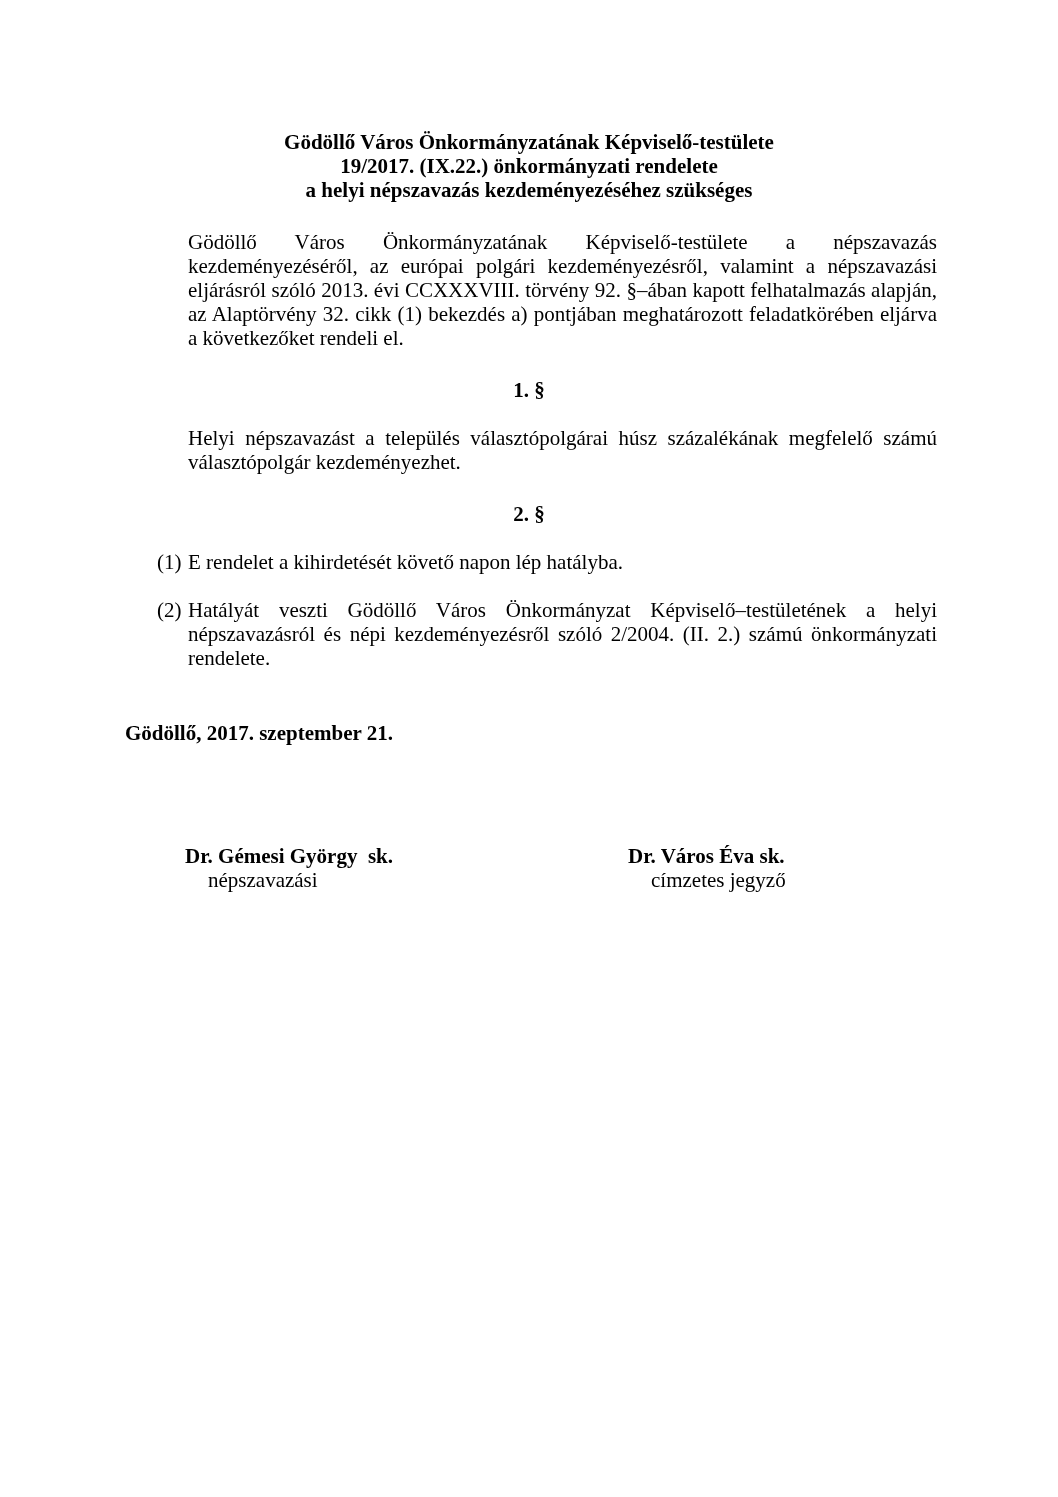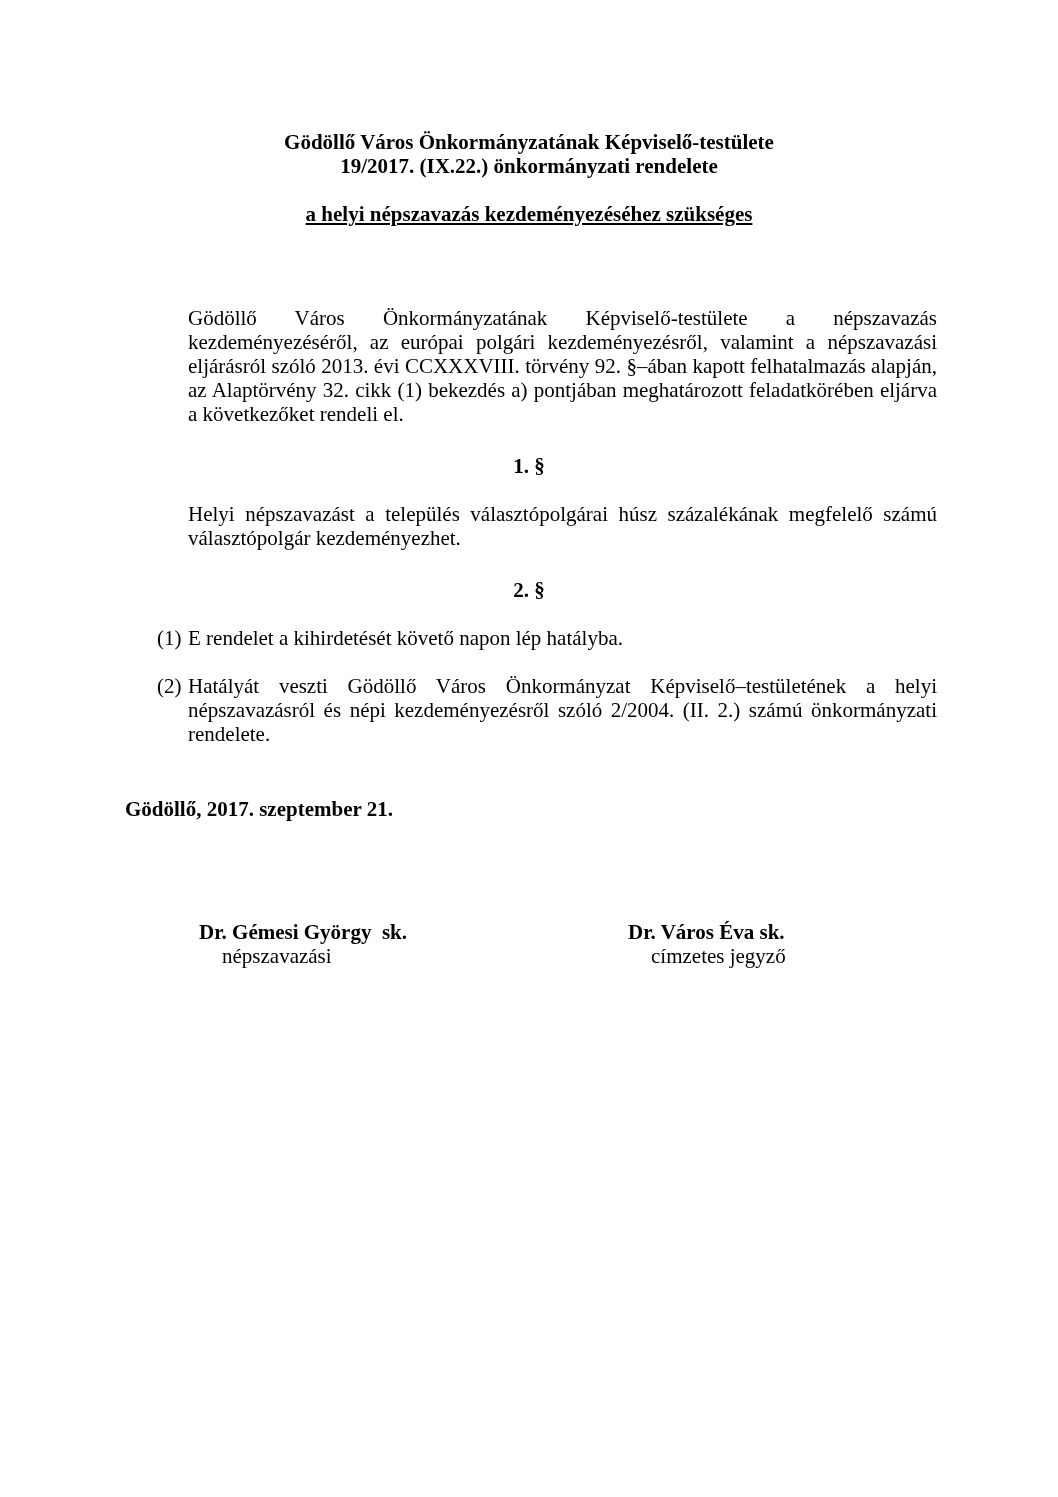--- a/index.html
+++ b/index.html
@@ -18,29 +18,27 @@
     font-size: 21px;
     line-height: 24px;
     padding-top: 130px;
     overflow: hidden;
   }
   .title-line {
     text-align: center;
     font-weight: bold;
   }
   .subtitle-block {
-    margin-top: 24px;
-    text-decoration: underline;
   }
   .subtitle-line {
     text-align: center;
     font-weight: bold;
   }
   .preamble {
-    margin: 80px 121px 0 188px;
+    margin: 28px 121px 0 188px;
     text-align: justify;
   }
   .section-heading {
     margin-top: 28px;
     text-align: center;
     font-weight: bold;
   }
   .body-par {
     margin: 24px 121px 0 188px;
     text-align: justify;
@@ -63,21 +61,21 @@
   }
   .signatures {
     position: relative;
     margin-top: 99px;
     height: 60px;
   }
   .sig {
     position: absolute;
     top: 0;
   }
-  .sig-left { left: 185px; margin-left: 14px; }
+  .sig-left { left: 185px; }
   .sig-right { left: 628px; }
   .sig-name {
     font-weight: bold;
     white-space: pre-wrap;
   }
   .sig-left .sig-role { margin-left: 23px; }
   .sig-right .sig-role { margin-left: 23px; }
 </style>
 </head>
 <body>

